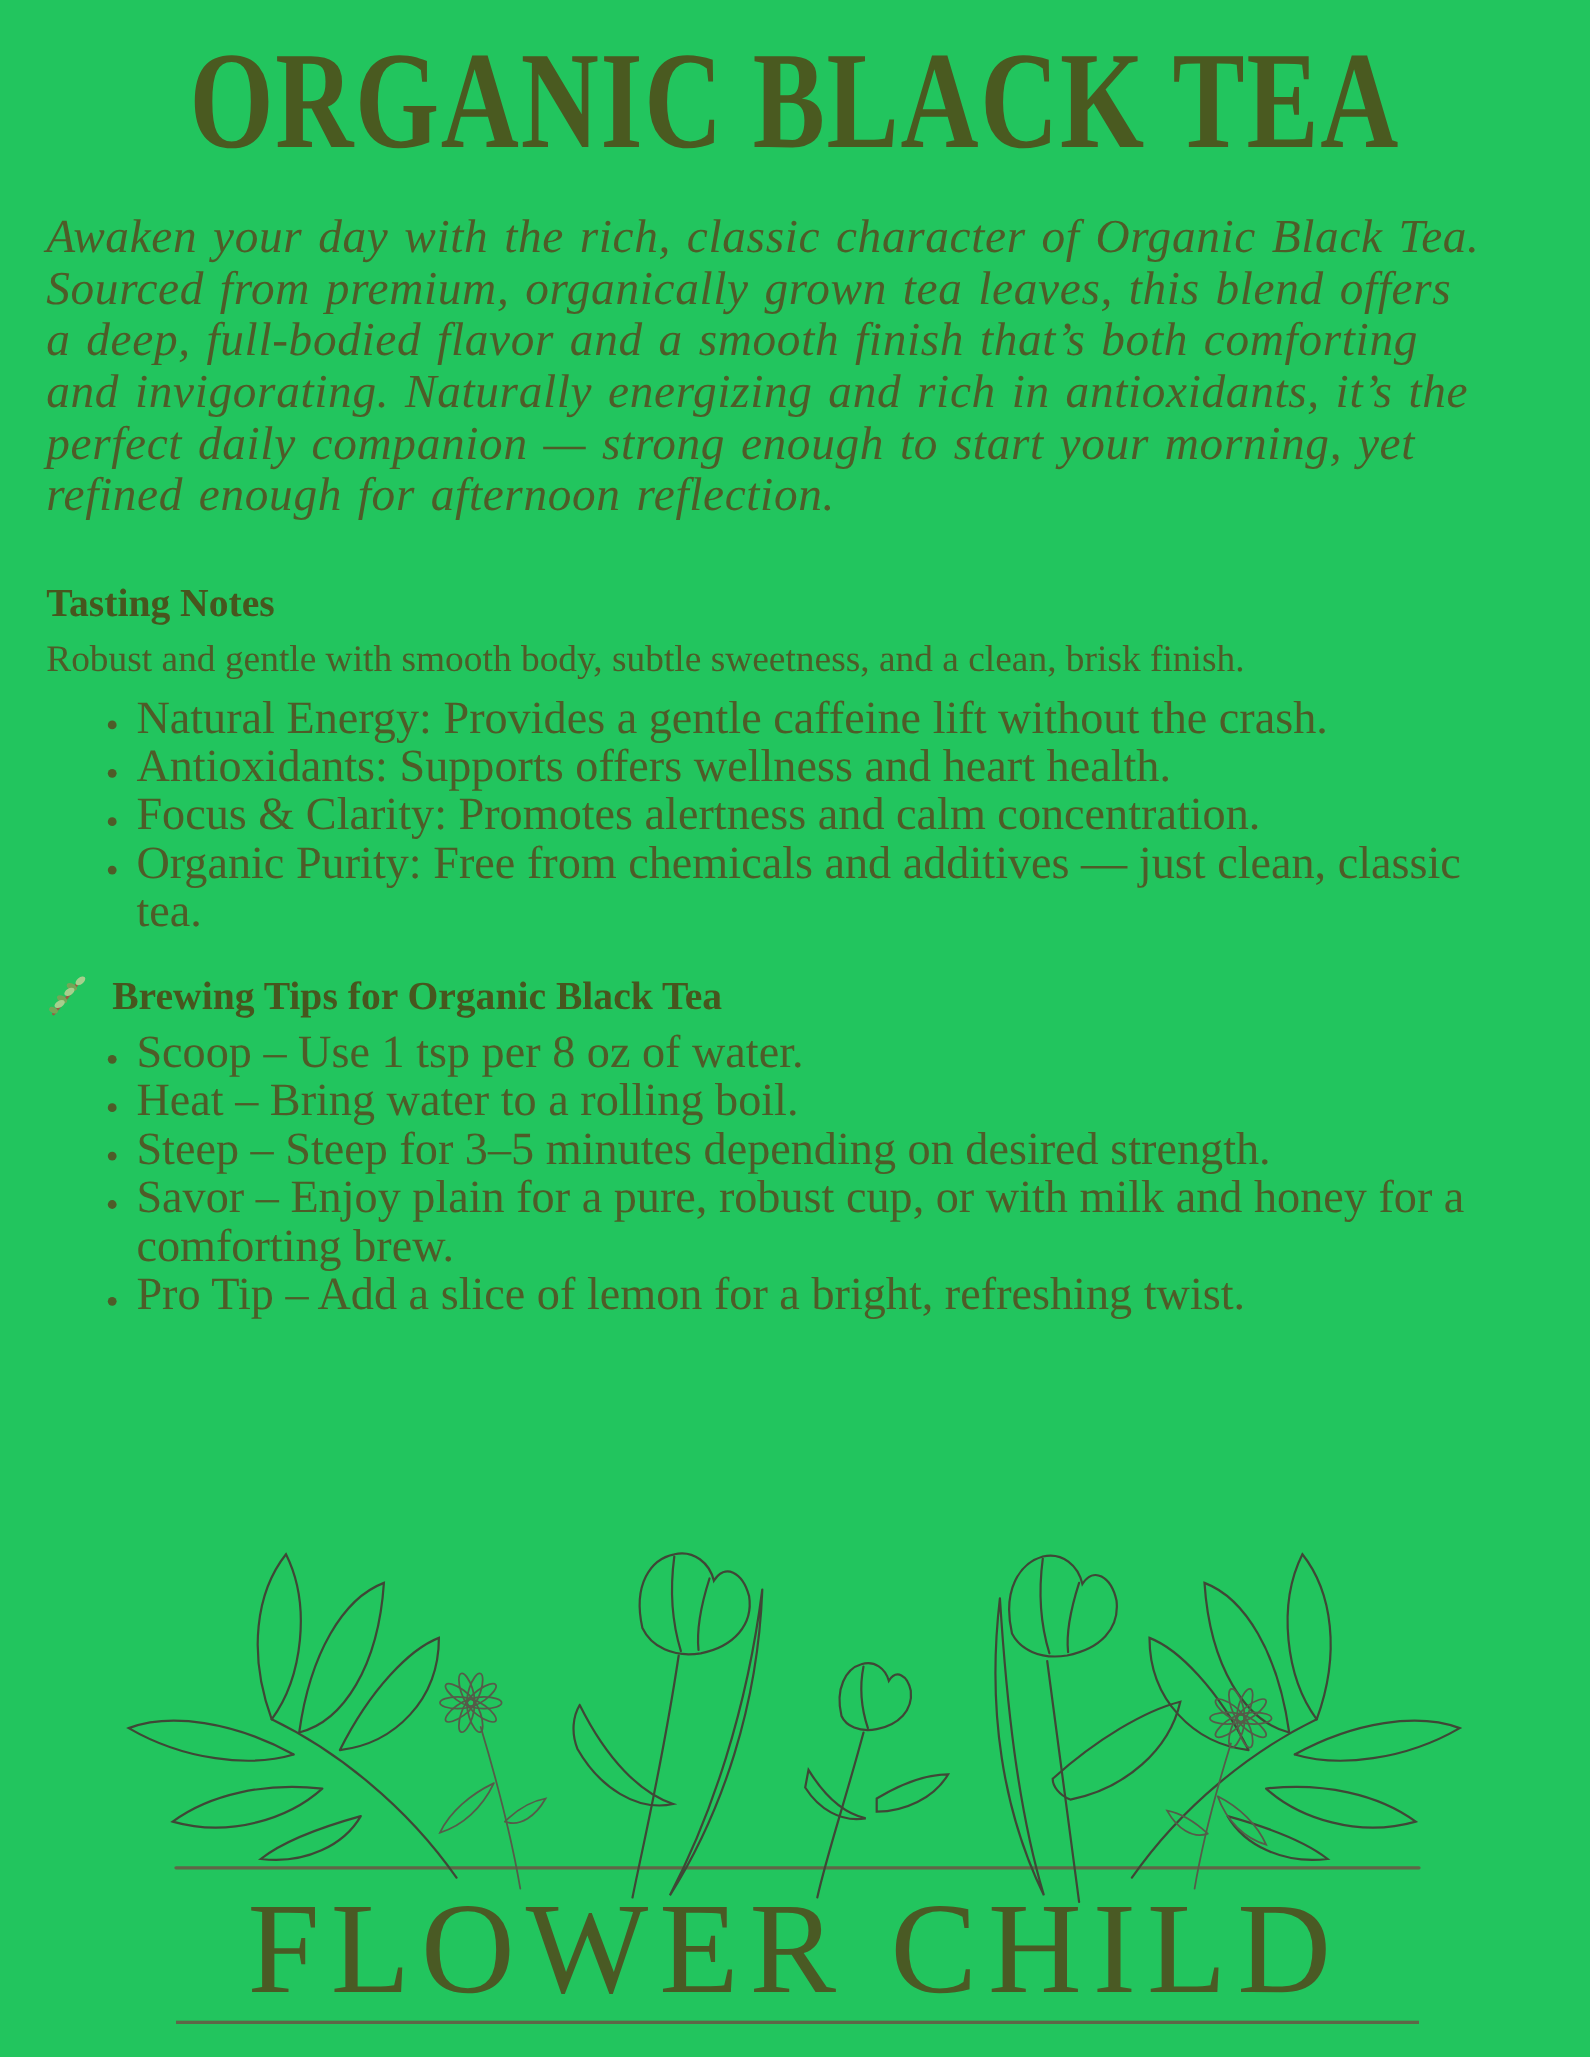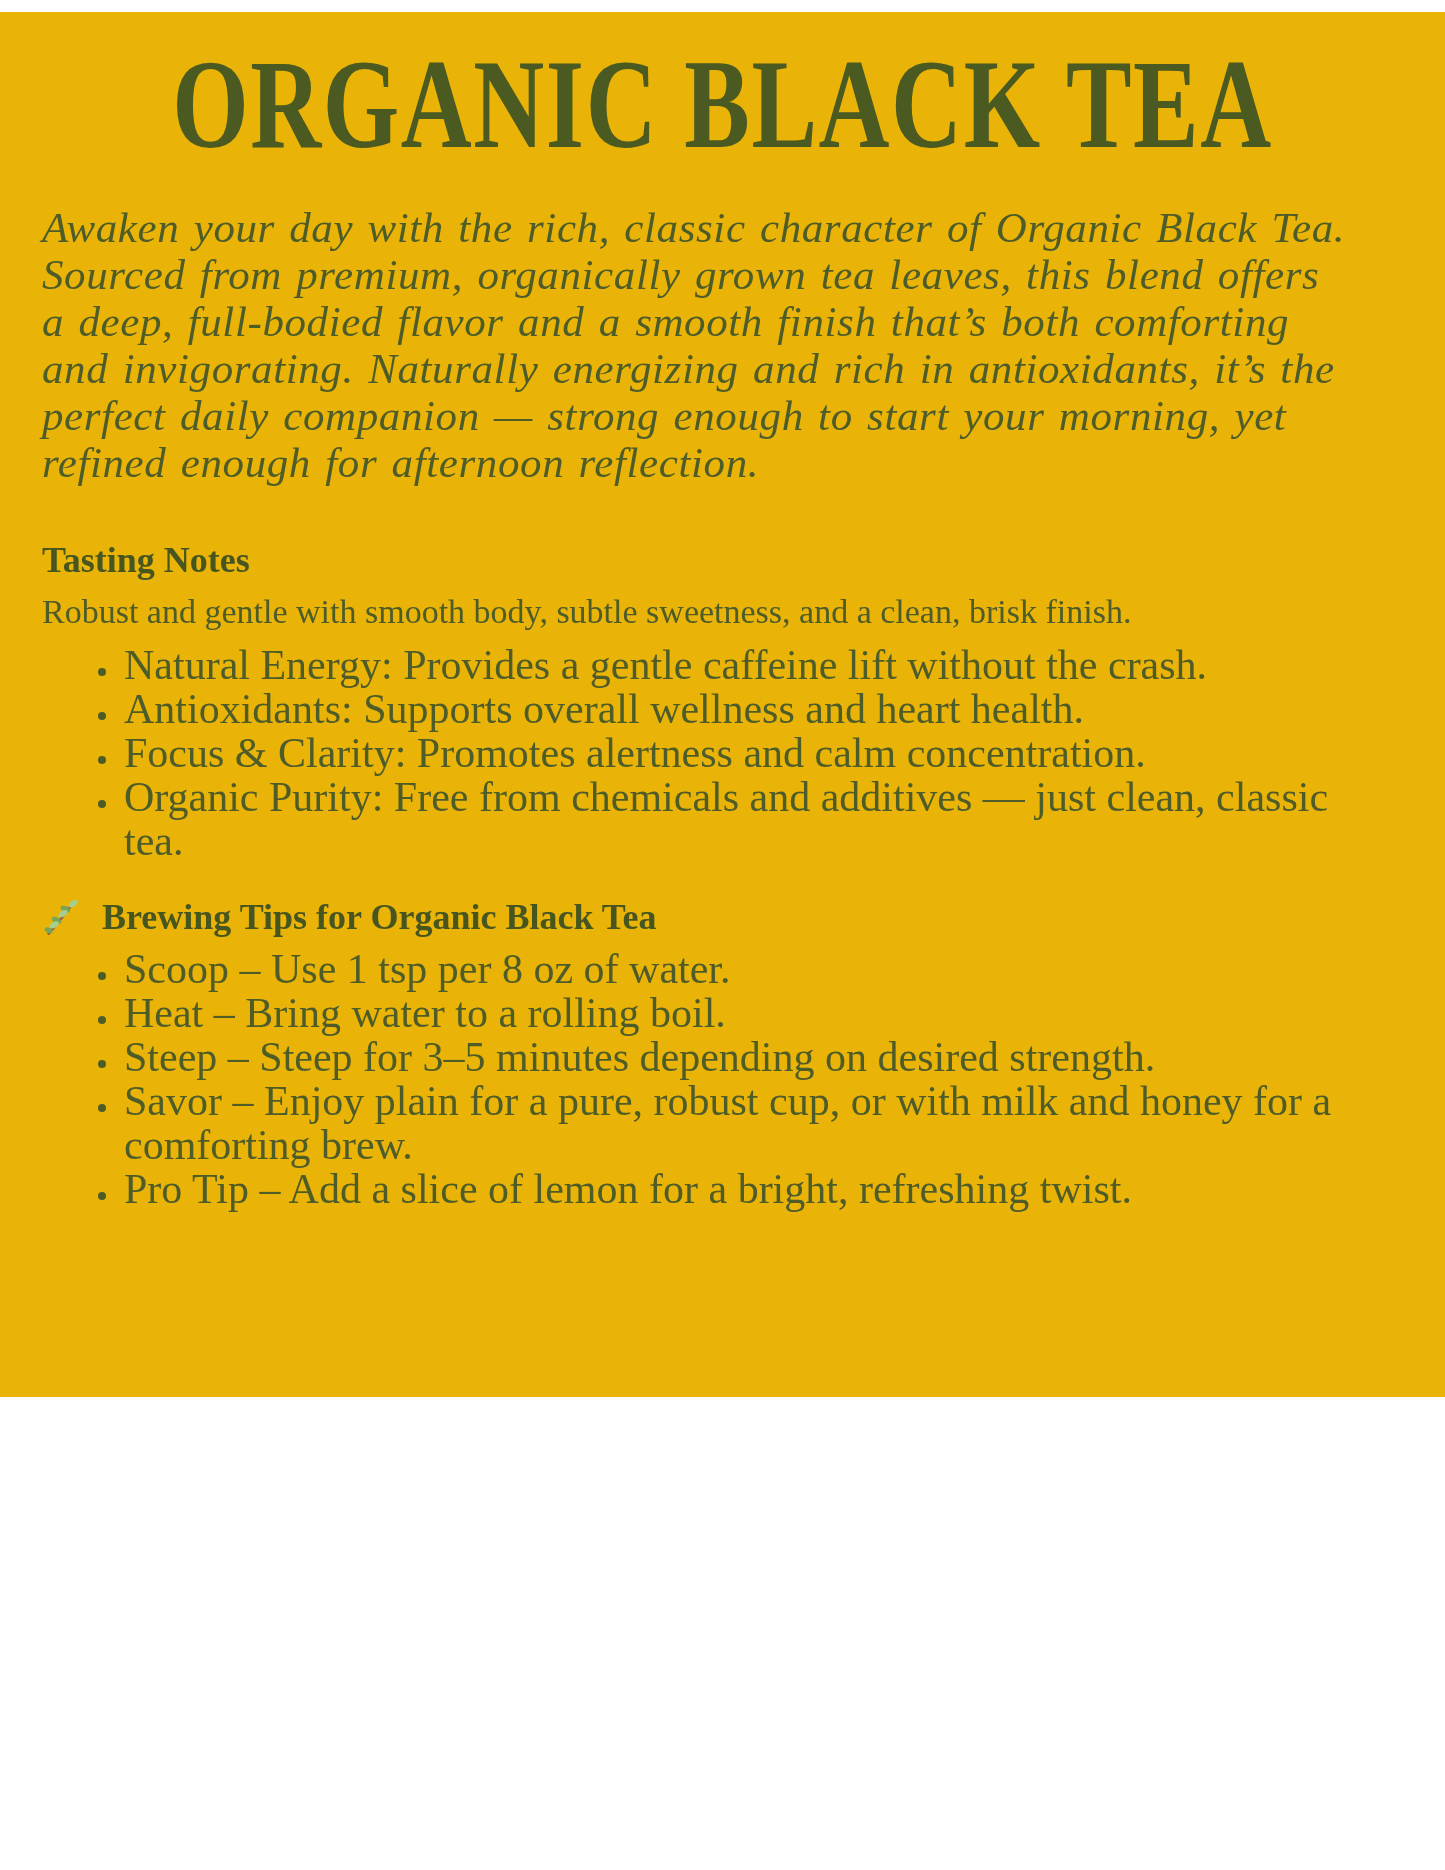--- a/index.html
+++ b/index.html
@@ -1,24 +1,23 @@
 <!DOCTYPE html>
 <html><head>
 <meta charset="utf-8">
 <style>
   * { margin:0; padding:0; box-sizing:border-box; }
   html,body { background:#ffffff; }
   .page {
     position:relative;
-    width:1445px; height:1385px;
-    background:#eab308;
+    width:1445px; height:1870px;
+    background:#22c55e;
     overflow:hidden;
     font-family:"Liberation Serif", serif;
     color:#4e5c28;
-    margin-top:12px;
   }
   .title {
     margin-top:30px;
     text-align:center;
     font-size:126px;
     line-height:1.0;
     font-weight:700;
     letter-spacing:2px;
     color:#4a5a20;
     transform:scaleX(0.78);
@@ -108,21 +107,21 @@
 
   <h1 class="title">ORGANIC BLACK TEA</h1>
 
   <p class="intro">Awaken your day with the rich, classic character of Organic Black Tea. Sourced from premium, organically grown tea leaves, this blend offers a deep, full-bodied flavor and a smooth finish that’s both comforting and invigorating. Naturally energizing and rich in antioxidants, it’s the perfect daily companion — strong enough to start your morning, yet refined enough for afternoon reflection.</p>
 
   <h2 class="section-heading">Tasting Notes</h2>
   <p class="section-body">Robust and gentle with smooth body, subtle sweetness, and a clean, brisk finish.</p>
 
   <ul class="bullets">
     <li>Natural Energy: Provides a gentle caffeine lift without the crash.</li>
-    <li>Antioxidants: Supports overall wellness and heart health.</li>
+    <li>Antioxidants: Supports offers wellness and heart health.</li>
     <li>Focus &amp; Clarity: Promotes alertness and calm concentration.</li>
     <li>Organic Purity: Free from chemicals and additives — just clean, classic tea.</li>
   </ul>
 
   <div class="brew-heading-row">
     <svg class="sprig" viewBox="0 0 36 36" aria-hidden="true">
       <path d="M6 33 C 12 26, 20 16, 29 4" fill="none" stroke="#9a5b42" stroke-width="2.4" stroke-linecap="round"></path>
       <ellipse cx="28" cy="6" rx="4.6" ry="2.7" fill="#a6cf8d" transform="rotate(-38 28 6)"></ellipse>
       <ellipse cx="21" cy="11" rx="4.6" ry="2.7" fill="#74a657" transform="rotate(28 21 11)"></ellipse>
       <ellipse cx="19" cy="15" rx="4.6" ry="2.7" fill="#a6cf8d" transform="rotate(-32 19 15)"></ellipse>

